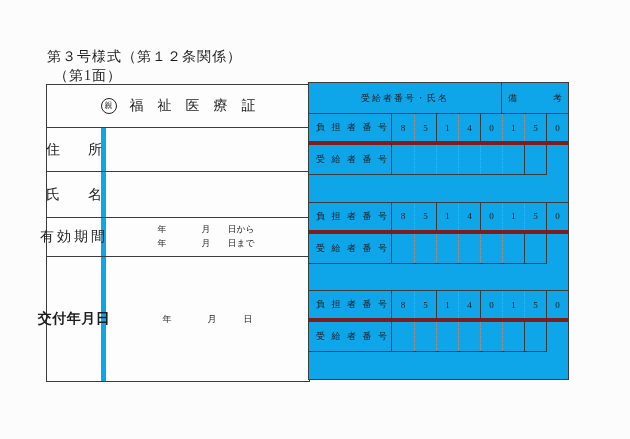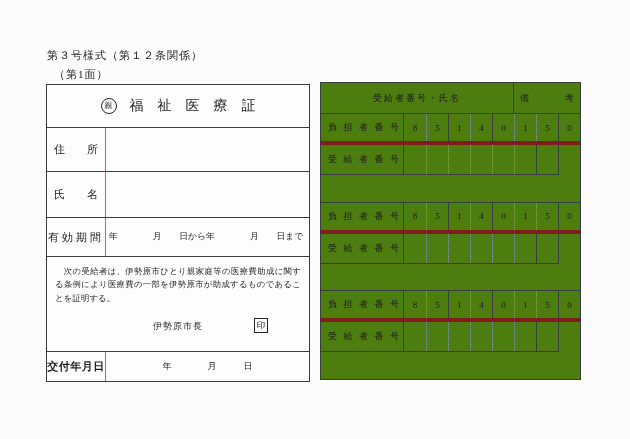--- a/index.html
+++ b/index.html
@@ -1,21 +1,21 @@
 <!DOCTYPE html>
 <html><head>
 <meta charset="utf-8">
 <style>
   html,body{margin:0;padding:0;background:#e8e8e8;}
   .canvas{
     position:relative;width:630px;height:439px;background:#fcfcfc;
     font-family:"Liberation Serif","DejaVu Serif",serif;color:#1d1d1d;
     overflow:hidden;
   }
-  .toplabel{position:absolute;font-size:11px;letter-spacing:1px;white-space:nowrap;}
+  .toplabel{position:absolute;font-size:14px;letter-spacing:1px;white-space:nowrap;}
   #styleNo{left:47px;top:48px;}
   #face1{left:54px;top:67px;}
   #face2{left:323px;top:81px;}
 
   
   .card1{
     position:absolute;left:46px;top:84px;width:264px;height:298px;
     border:1px solid #3c3c3c;box-sizing:border-box;background:#fdfdfd;
     display:flex;flex-direction:column;
   }
@@ -27,42 +27,42 @@
     display:flex;align-items:center;justify-content:center;
     font-size:8px;line-height:1;flex:0 0 auto;
   }
   .titletext{font-size:14px;letter-spacing:14px;margin-right:-14px;white-space:nowrap;}
   .r-address{height:44px;}
   .r-name{height:46px;}
   .r-valid{height:39px;}
   .r-cert{height:95px;display:block;}
   .r-issue{flex:1;}
   .lblcell{
-    width:59px;box-sizing:border-box;border-right:1px solid #0ea5e9;
+    width:59px;box-sizing:border-box;border-right:5px solid #0ea5e9;
     display:flex;align-items:center;justify-content:center;
-    font-size:11px;white-space:nowrap;flex:0 0 auto;
+    font-size:14px;white-space:nowrap;flex:0 0 auto;
   }
   .lbl-ls3{letter-spacing:3px;margin-right:-3px;}
   .lbl-ls05{letter-spacing:0.5px;font-weight:bold;}
   .valcell{flex:1;display:flex;align-items:center;justify-content:center;font-size:9px;}
-  .validcol{flex-direction:row;line-height:1.55;font-size:8.8px;}
+  .validcol{flex-direction:column;line-height:1.55;font-size:8.8px;}
   .certtext{
     margin:0;padding:8px 8px 0 8px;font-size:8.3px;line-height:1.6;
     text-align:justify;letter-spacing:0.2px;
   }
   .mayorline{position:relative;margin-top:15px;text-align:center;font-size:9px;letter-spacing:1px;height:14px;}
   .sealbox{
     position:absolute;right:41px;top:-2px;width:12px;height:13px;
     border:1px solid #222;font-size:8.5px;line-height:13px;text-align:center;letter-spacing:0;
   }
 
   
   .card2{
-    position:absolute;left:320px;top:82px;width:261px;height:298px;
-    border:1px solid #3c3c3c;box-sizing:border-box;background:#4d7c0f;
+    position:absolute;left:308px;top:82px;width:261px;height:298px;
+    border:1px solid #3c3c3c;box-sizing:border-box;background:#0ea5e9;
     display:flex;flex-direction:column;font-size:9px;
   }
   .hdr{height:30px;flex:0 0 auto;display:flex;border-bottom:1px solid #3c3c3c;}
   .hdrleft{
     width:193px;box-sizing:border-box;border-right:1px solid #3c3c3c;
     display:flex;align-items:center;justify-content:center;letter-spacing:2px;
   }
   .hdrright{flex:1;display:flex;align-items:center;justify-content:center;white-space:pre;}
   .blk{flex:1;display:flex;flex-direction:column;border-bottom:1px solid #3c3c3c;}
   .blk:last-child{border-bottom:none;}
@@ -115,27 +115,20 @@
     </div>
 
     <div class="c1row r-valid">
       <div class="lblcell lbl-ls3">有効期間</div>
       <div class="valcell validcol">
         <div>年　　　　月　　日から</div>
         <div>年　　　　月　　日まで</div>
       </div>
     </div>
 
-    <div class="c1row r-cert">
-      <p class="certtext">　次の受給者は、伊勢原市ひとり親家庭等の医療費助成に関する条例により医療費の一部を伊勢原市が助成するものであることを証明する。</p>
-      <div class="mayorline">
-        <span>伊勢原市長</span>
-        <span class="sealbox">印</span>
-      </div>
-    </div>
 
     <div class="c1row r-issue">
       <div class="lblcell lbl-ls05">交付年月日</div>
       <div class="valcell">年　　　　月　　　日</div>
     </div>
   </div>
 
   <div class="card2">
 
     <div class="hdr">

